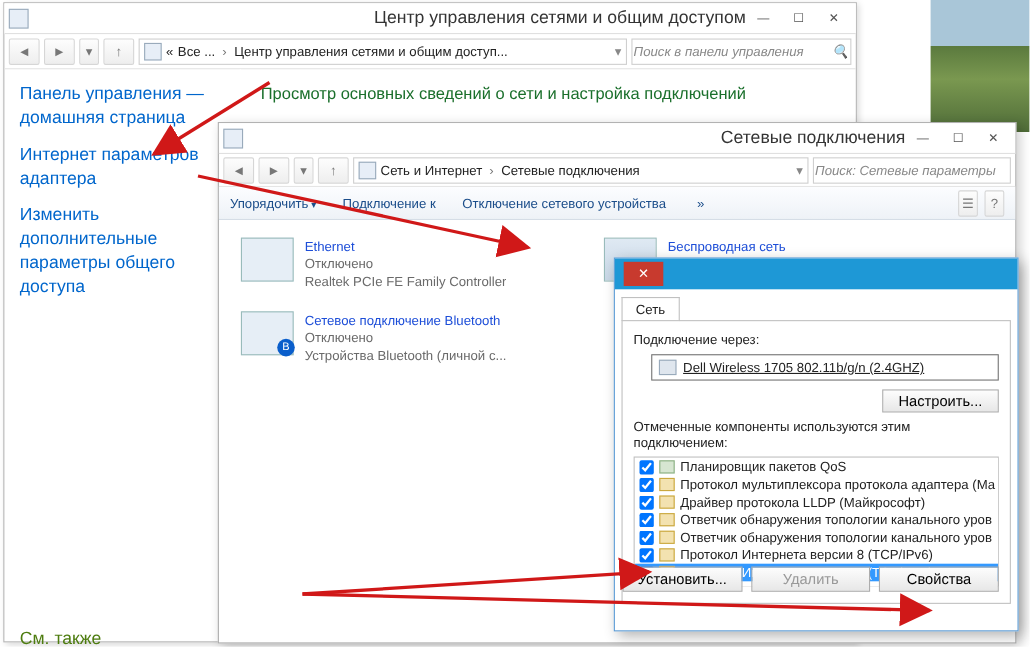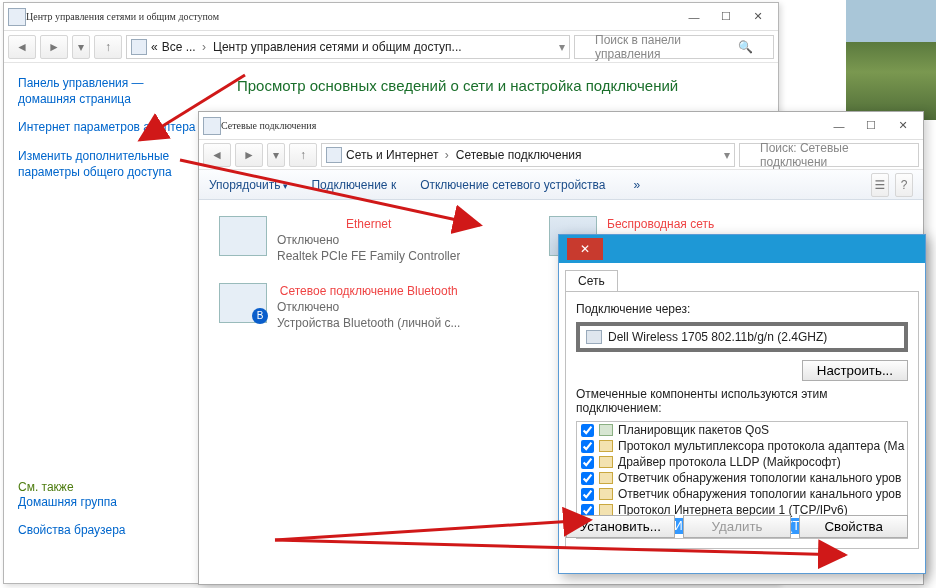--- a/index.html
+++ b/index.html
@@ -24,21 +24,21 @@
     box-shadow: 2px 2px 6px rgba(0,0,0,.15);
   }
   .titlebar {
     height: 28px;
     background: #fff;
     border-bottom: 1px solid #e0e0e0;
     display: flex;
     align-items: center;
     padding: 0 4px;
   }
-  .titlebar .title { flex: 1; text-align: left; color: #333; font-size: 10px; font-family: Liberation Serif, serif; }
+  .titlebar .title { flex: 1; text-align: right; color: #333; font-size: 16px; }
   .winicons { display:flex; gap:0; }
   .winbtn { width:32px; height:22px; display:flex; align-items:center; justify-content:center; font-size:11px; color:#555; border:1px solid transparent;}
   .tb-icon { width:18px;height:18px; background:#e7eef7;border:1px solid #9ab; }
   
   .navbar {
     height: 32px;
     display:flex; align-items:center;
     padding: 0 4px;
     gap:4px;
     border-bottom:1px solid #e4e4e4;
@@ -49,25 +49,25 @@
     background:linear-gradient(#fdfdfd,#eee);
   }
   .navbtn.small{width:18px;}
   .addressbar {
     flex:1; height:24px; border:1px solid #cfcfcf; background:#fff;
     display:flex; align-items:center; padding:0 4px; gap:4px; overflow:hidden;
   }
   .crumb { white-space:nowrap; }
   .crumb::after { content:" ›"; color:#777; margin:0 3px;}
   .crumb.last::after{content:"";}
-  .searchbox { width:200px; height:24px; border:1px solid #cfcfcf; display:flex; align-items:center; padding:0 20px; color:#888;}
+  .searchbox { width:200px; height:24px; border:1px solid #cfcfcf; display:flex; align-items:center; padding:0 1px; color:#888;font-style:italic;}
   .searchbox .mag { margin-left:auto; }
   
   .body1 { display:flex; height: calc(100% - 60px); }
-  .sidebar { width:215px; padding:12px 14px; border-right:1px solid #fff; font-size:12px;}
+  .sidebar { width:215px; padding:12px 14px; border-right:1px solid #fff; font-size:16px;}
   .sidebar a { color:#0066cc; text-decoration:none; display:block; margin-bottom:12px; line-height:1.35;}
   .sidebar .group { margin-top: 300px; color:#4d7c0f;}
   .content1 { flex:1; padding:14px 18px;}
   .content1 .hdr { color:#1a6f2b; font-size:15px; }
 
   
   .win2 {
     position:absolute;
     left:198px; top:111px;
     width:726px; height:474px;
@@ -82,21 +82,21 @@
     display:flex; align-items:center; padding:0 10px; gap:24px;
     color:#1b4d8a;
   }
   .toolstrip span::after{ content:" ▾"; font-size:9px; color:#1b4d8a;}
   .toolstrip span.nodrop::after{content:"";}
   .iconarea { padding:16px 20px; display:flex; flex-wrap:wrap; gap:18px 30px; align-content:flex-start;}
   .netitem { display:flex; gap:10px; width:300px;}
   .neticon { width:48px; height:40px; background:#e6eef6; border:1px solid #9bb; position:relative;}
   .neticon.bt::after{content:"B"; position:absolute; right:-2px; bottom:-2px; width:16px;height:16px;background:#0a5ecb;color:#fff;border-radius:50%;font-size:10px;display:flex;align-items:center;justify-content:center;}
   .neticon.wifi { background:linear-gradient(#dfe9f3,#c8d7e6);}
-  .netitem .txt div:first-child{font-weight:400;color:#ef4444;text-align:center;}
+  .netitem .txt div:first-child{font-weight:400;color:#1d4ed8;}
   .netitem .txt div{color:#6a6a6a; line-height:1.35; white-space:nowrap; overflow:hidden; text-overflow:ellipsis; max-width:230px;}
 
   
   .win3 {
     position:absolute;
     left:558px; top:234px;
     width:368px; height:340px;
     background:#fff;
     border:1px solid #5a9bd5;
     box-shadow:4px 4px 12px rgba(0,0,0,.3);
@@ -104,21 +104,21 @@
   .win3 .titlebar3 {
     height:28px; background:#1e98d6; color:#fff;
     display:flex; align-items:center; padding:0 8px;
   }
   .win3 .titlebar3 .t{flex:1; text-align:center; font-size:12px;}
   .win3 .closebtn{ width:36px;height:22px;background:#c83a2e;color:#fff;display:flex;align-items:center;justify-content:center;margin-right:-4px;}
   .tabarea{ padding:6px 6px 0 6px;}
   .tab { display:inline-block; padding:3px 12px; background:#fff; border:1px solid #c0c0c0; border-bottom:1px solid #fff; position:relative; top:1px;text-align:right;}
   .tabbody{ border:1px solid #c0c0c0; padding:10px; height:258px; position:relative;}
   .fieldrow{ margin-bottom:6px;}
-  .adapterbox{ border:4px solid #737373; padding:4px 6px; display:flex; align-items:center; gap:6px; margin:4px 0 8px 0;}
+  .adapterbox{ border:1px solid #737373; padding:4px 6px; display:flex; align-items:center; gap:6px; margin:4px 0 8px 16px;text-decoration:underline;}
   .adaptericon{width:16px;height:14px;background:#dfe6ee;border:1px solid #9ab;}
   .cfgbtn{ float:right; padding:2px 14px; border:1px solid #adadad; background:linear-gradient(#fdfdfd,#e7e7e7);}
   .complist{ clear:both; border:1px solid #c0c0c0; height:118px; overflow-x:auto; overflow-y:hidden; margin-top:6px; background:#fff; position:relative;}
   .complist-inner{ width:460px;}
   .comp{ display:flex; align-items:center; gap:5px; padding:1px 4px; white-space:nowrap;}
   .comp input{margin:0;}
   .comp .ci{width:14px;height:12px;background:#f3e2b0;border:1px solid #caa83f;}
   .comp .ci.net{background:#d7e6d2;border:1px solid #8bb083;}
   .comp.sel{ background:#3399ff; color:#fff;}
   .btnrow{ position:absolute; bottom:10px; left:0; right:10px; display:flex; gap:8px;}
@@ -196,21 +196,21 @@
     <div class="navbtn">►</div>
     <div class="navbtn small">▾</div>
     <div class="navbtn">↑</div>
     <div class="addressbar">
       <div class="tb-icon" style="width:16px;height:16px;"></div>
       <span class="crumb">Сеть и Интернет</span>
       <span class="crumb last">Сетевые подключения</span>
       <span style="margin-left:auto;color:#888;">▾</span>
     </div>
     <div class="searchbox" style="width:180px;">
-      <span>Поиск: Сетевые подключени</span>
+      <span>Поиск: Сетевые параметры</span>
     </div>
   </div>
   <div class="toolstrip">
     <span>Упорядочить</span>
     <span class="nodrop">Подключение к</span>
     <span class="nodrop">Отключение сетевого устройства</span>
     <span class="nodrop" style="margin-left:4px;">»</span>
     <div style="margin-left:auto;display:flex;gap:6px;">
       <div class="navbtn small">☰</div>
       <div class="navbtn small">?</div>
@@ -282,21 +282,21 @@
               <span>Ответчик обнаружения топологии канального уров</span>
             </div>
           <div class="comp">
               <input type="checkbox" checked="" style="">
               <span class="ci"></span>
               <span>Ответчик обнаружения топологии канального уров</span>
             </div>
           <div class="comp">
               <input type="checkbox" checked="" style="">
               <span class="ci"></span>
-              <span>Протокол Интернета версии 1 (TCP/IPv6)</span>
+              <span>Протокол Интернета версии 8 (TCP/IPv6)</span>
             </div>
           <div class="comp sel">
               <input type="checkbox" checked="" style="">
               <span class="ci"></span>
               <span>Протокол Интернета версии 4 (TCP/IPv4)</span>
             </div>
         </div>
       </div>
       <div class="btnrow">
         <button>Установить...</button>

